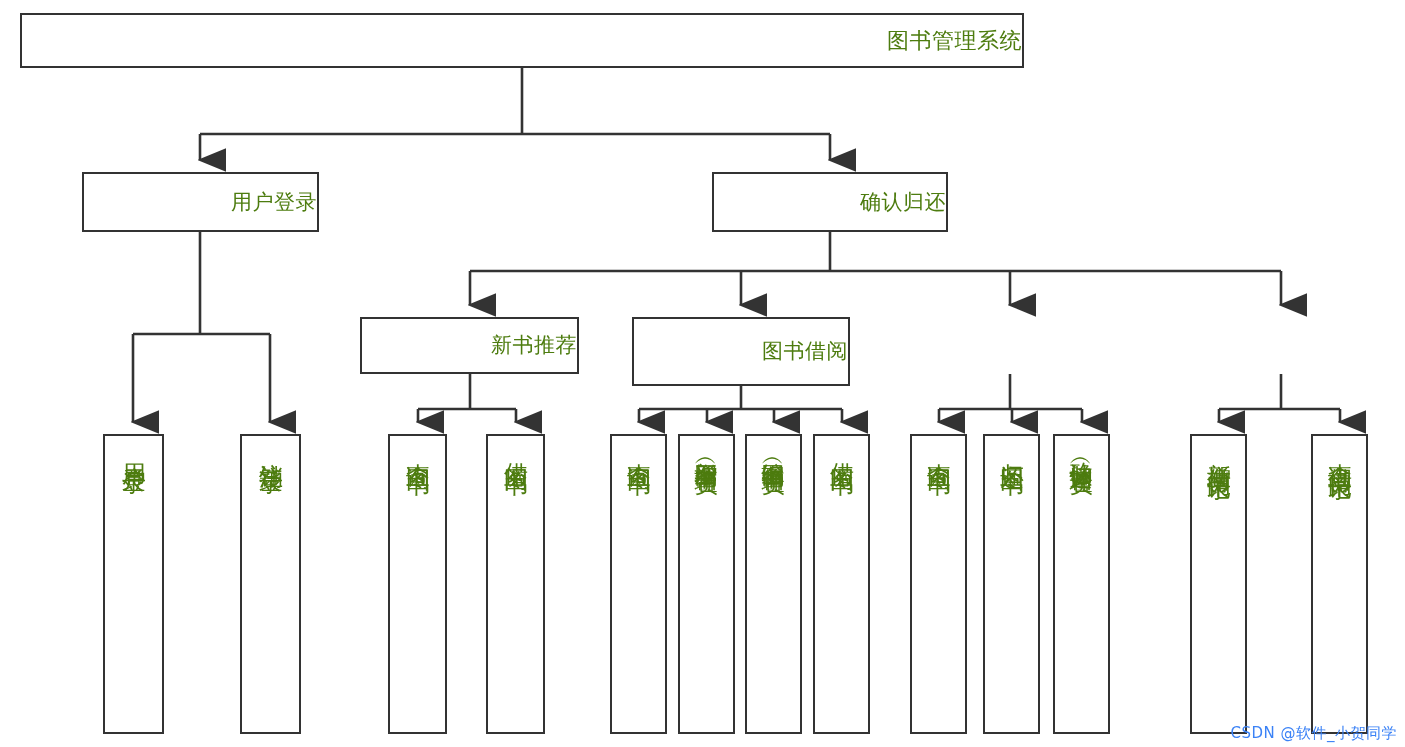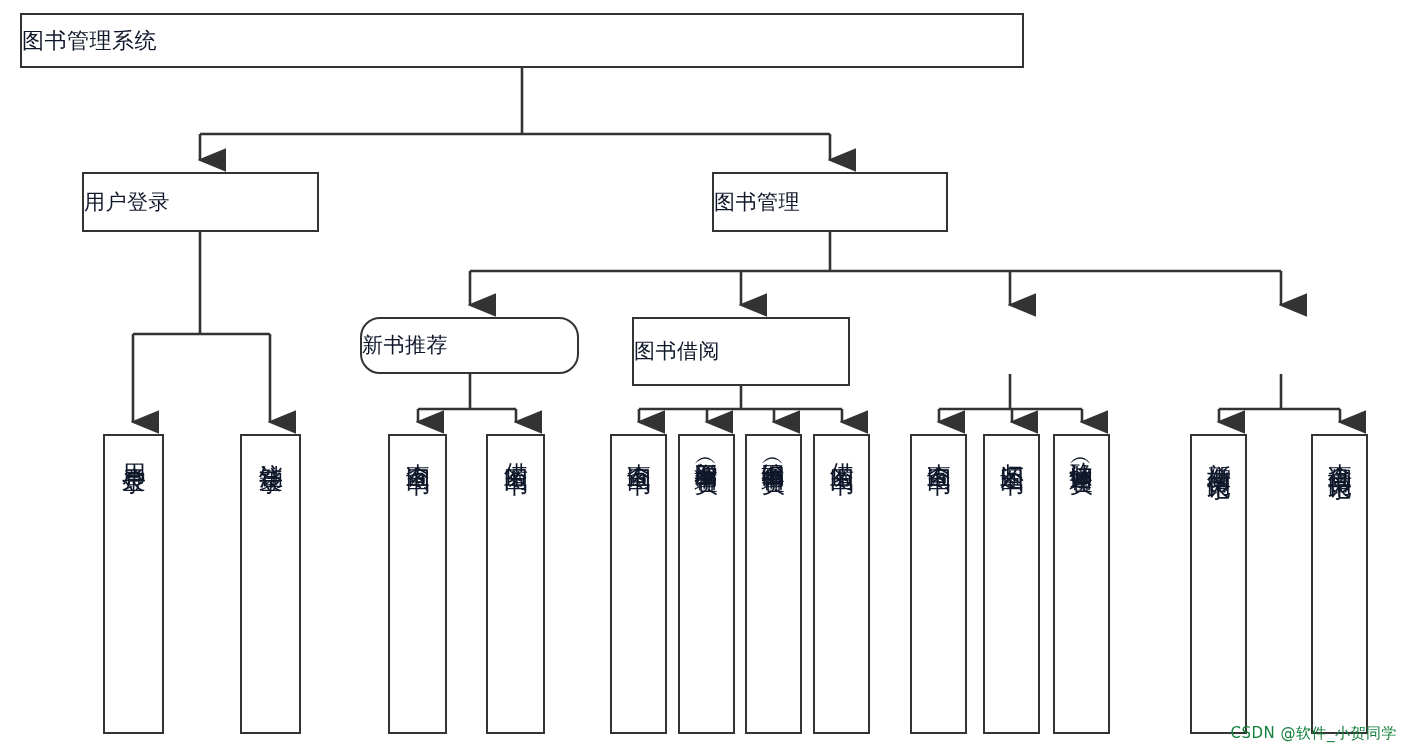--- a/index.html
+++ b/index.html
@@ -13,22 +13,22 @@
   }
   #diagram-root{position:absolute;left:0;top:0;width:1405px;height:747px;}
   svg.connectors{position:absolute;left:0;top:0;width:1405px;height:747px;pointer-events:none;}
   .node{
     position:absolute;
     box-sizing:border-box;
     background:#ffffff;
     border:2px solid #333333;
     display:flex;
     align-items:center;
-    justify-content:flex-start;
-    color:#0f172a;
+    justify-content:flex-end;
+    color:#4d7c0f;
   }
   .node .label{
     display:block;
     text-align:center;
     line-height:1.18;
     white-space:nowrap;
   }
   .node.horiz .label{
     font-size:21px;
     letter-spacing:0.5px;
@@ -49,21 +49,21 @@
   }
   .node.vert.tall .label{
     font-size:23px;
     letter-spacing:1.5px;
   }
   #watermark{
     position:absolute;
     right:8px;
     bottom:4px;
     font-size:15px;
-    color:#15803d;
+    color:#3b82f6;
     letter-spacing:0.5px;
     white-space:nowrap;
     font-family:"DejaVu Sans","Liberation Sans",sans-serif;
   }
 </style>
 </head>
 <body>
 
 <div id="diagram-root">
 
@@ -119,24 +119,24 @@
   </svg>
 
   <div class="node root horiz" style="left:20px;top:13px;width:1004px;height:55px;">
     <span class="label">图书管理系统</span>
   </div>
 
   <div class="node horiz" style="left:82px;top:172px;width:237px;height:60px;">
     <span class="label">用户登录</span>
   </div>
   <div class="node horiz" style="left:712px;top:172px;width:236px;height:60px;">
-    <span class="label">图书管理</span>
+    <span class="label">确认归还</span>
   </div>
 
-  <div class="node horiz" style="left:360px;top:317px;width:219px;height:57px;border-radius:20px;">
+  <div class="node horiz" style="left:360px;top:317px;width:219px;height:57px;">
     <span class="label">新书推荐</span>
   </div>
   <div class="node horiz" style="left:632px;top:317px;width:218px;height:69px;">
     <span class="label">图书借阅</span>
   </div>
 
   <div class="node vert" style="left:103px;top:434px;width:61px;height:300px;">
     <span class="label">用户登录</span>
   </div>
   <div class="node vert" style="left:240px;top:434px;width:61px;height:300px;">

